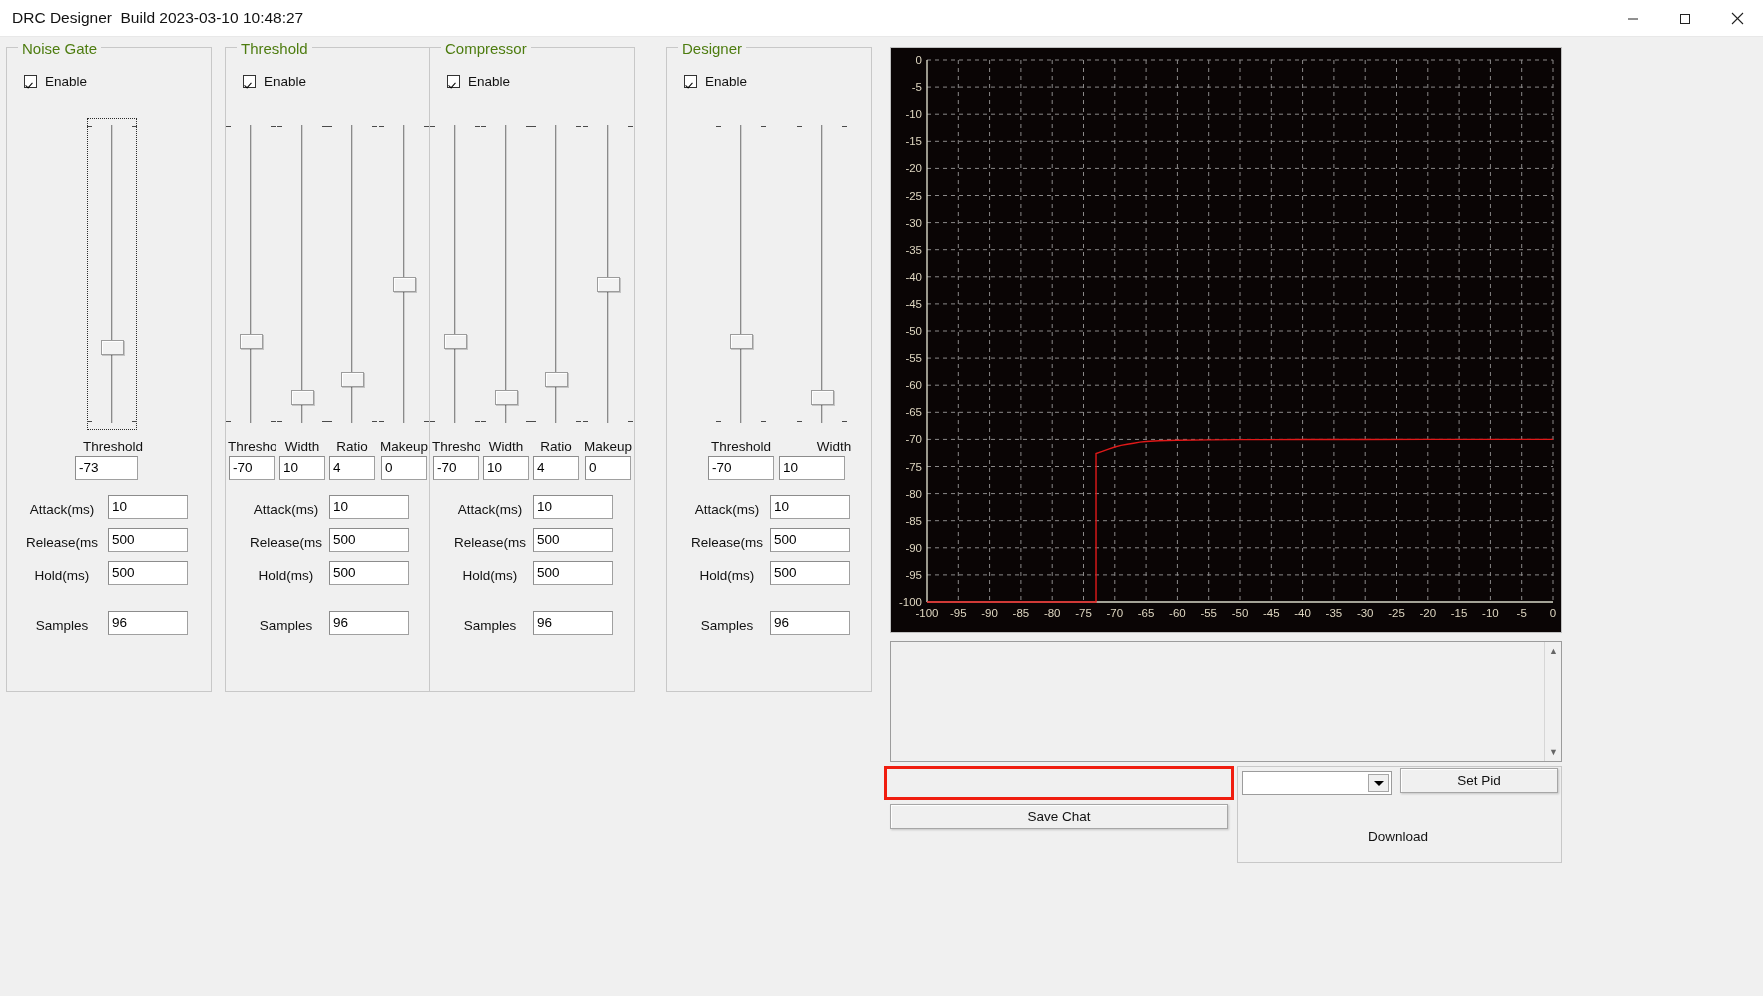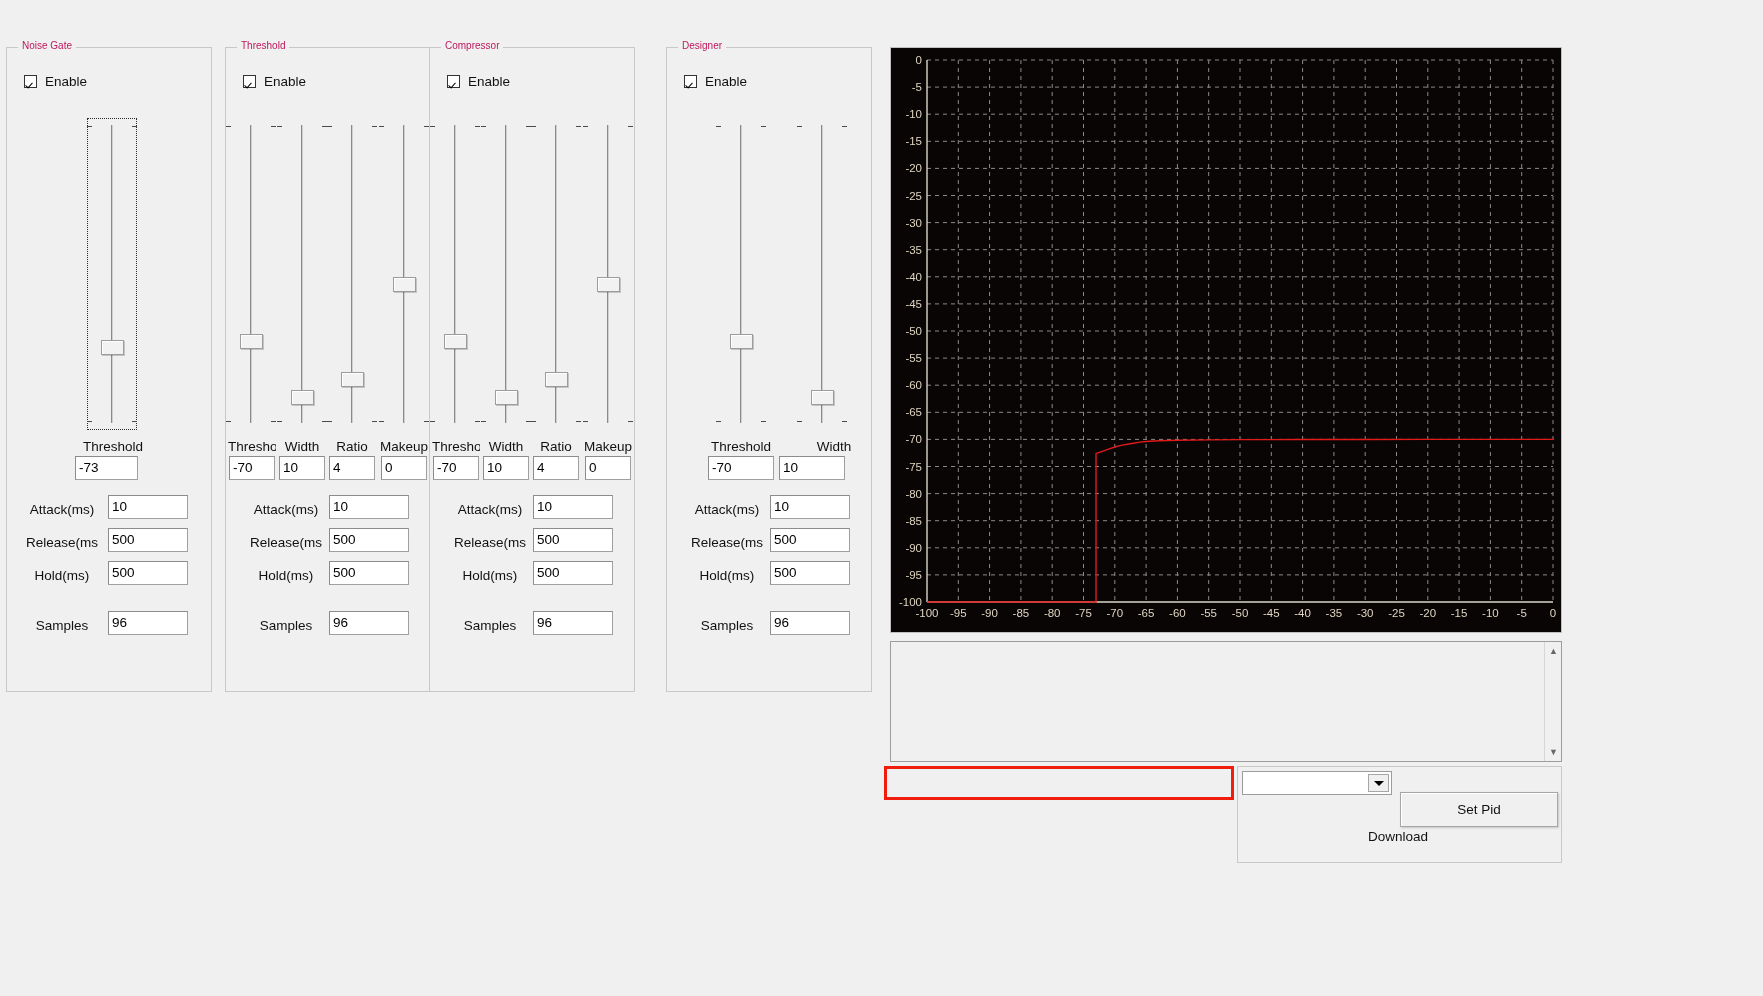--- a/index.html
+++ b/index.html
@@ -34,21 +34,21 @@
 
   
   .group {
     position: absolute;
     border: 1px solid #c8c8c8;
     background: #f0f0f0;
   }
   .group-title {
     position: absolute; top: -8px; left: 11px;
     background: #f0f0f0; padding: 0 4px;
-    font-size: 10px; color: #be185d;
+    font-size: 15px; color: #4d7c0f;
     white-space: nowrap;
   }
 
   
   .cb-row { position: absolute; display: flex; align-items: center; gap: 8px; }
   .cb-box {
     width: 13px; height: 13px; border: 1px solid #333; background: #fff;
     position: relative;
   }
   .cb-box::after {
@@ -170,20 +170,41 @@
   }
   .plain-lbl {
     position: absolute; font-size: 13.5px; color: #111;
   }
 </style>
 </head>
 <body>
 
 <div class="app">
 
+  <div class="titlebar">
+    <div class="title-text">DRC Designer  Build 2023-03-10 10:48:27</div>
+    <div class="win-btns">
+      <div class="win-btn">
+        <svg width="12" height="12" viewBox="0 0 12 12">
+            <line x1="1" y1="6" x2="11" y2="6" stroke="#222" stroke-width="1"></line>
+          </svg>
+      </div>
+      <div class="win-btn">
+        <svg width="12" height="12" viewBox="0 0 12 12">
+            <rect x="1.5" y="1.5" width="9" height="9" fill="none" stroke="#222" stroke-width="1"></rect>
+          </svg>
+      </div>
+      <div class="win-btn">
+        <svg width="13" height="13" viewBox="0 0 13 13">
+            <line x1="1" y1="1" x2="12" y2="12" stroke="#222" stroke-width="1.1"></line>
+            <line x1="12" y1="1" x2="1" y2="12" stroke="#222" stroke-width="1.1"></line>
+          </svg>
+      </div>
+    </div>
+  </div>
 
   <div class="group" style="left:6px; top:47px; width:206px; height:645px;">
     <span class="group-title">Noise Gate</span>
 
     <div class="cb-row" style="left:17px; top:26px;">
       <span class="cb-box"></span>
       <span class="cb-label">Enable</span>
     </div>
 
     <div class="focusrect" style="left:80px; top:70px; width:50px; height:312px;"></div>
@@ -477,22 +498,23 @@
   </div>
 
   <div class="chatbox">
     <div class="chat-scroll">
       <div class="chat-arrow up">▲</div>
       <div class="chat-arrow dn">▼</div>
     </div>
   </div>
 
   <div class="hl-box" style="left:884px; top:766px; width:350px; height:34px;"></div>
+  <div class="btn" style="left:890px; top:804px; width:338px; height:25px;">Save Chat</div>
 
   <div class="panel-box" style="left:1237px; top:766px; width:325px; height:97px;"></div>
   <div class="combo" style="left:1242px; top:771px; width:150px; height:24px;">
     <span style="padding-left:5px; font-size:13px;"></span>
     <span class="arrow"></span>
   </div>
-  <div class="btn" style="left:1400px; top:792px; width:158px; height:35px;">Set Pid</div>
+  <div class="btn" style="left:1400px; top:768px; width:158px; height:25px;">Set Pid</div>
   <div class="plain-lbl" style="left:1368px; top:829px;">Download</div>
 
 </div>
 
 </body></html>

